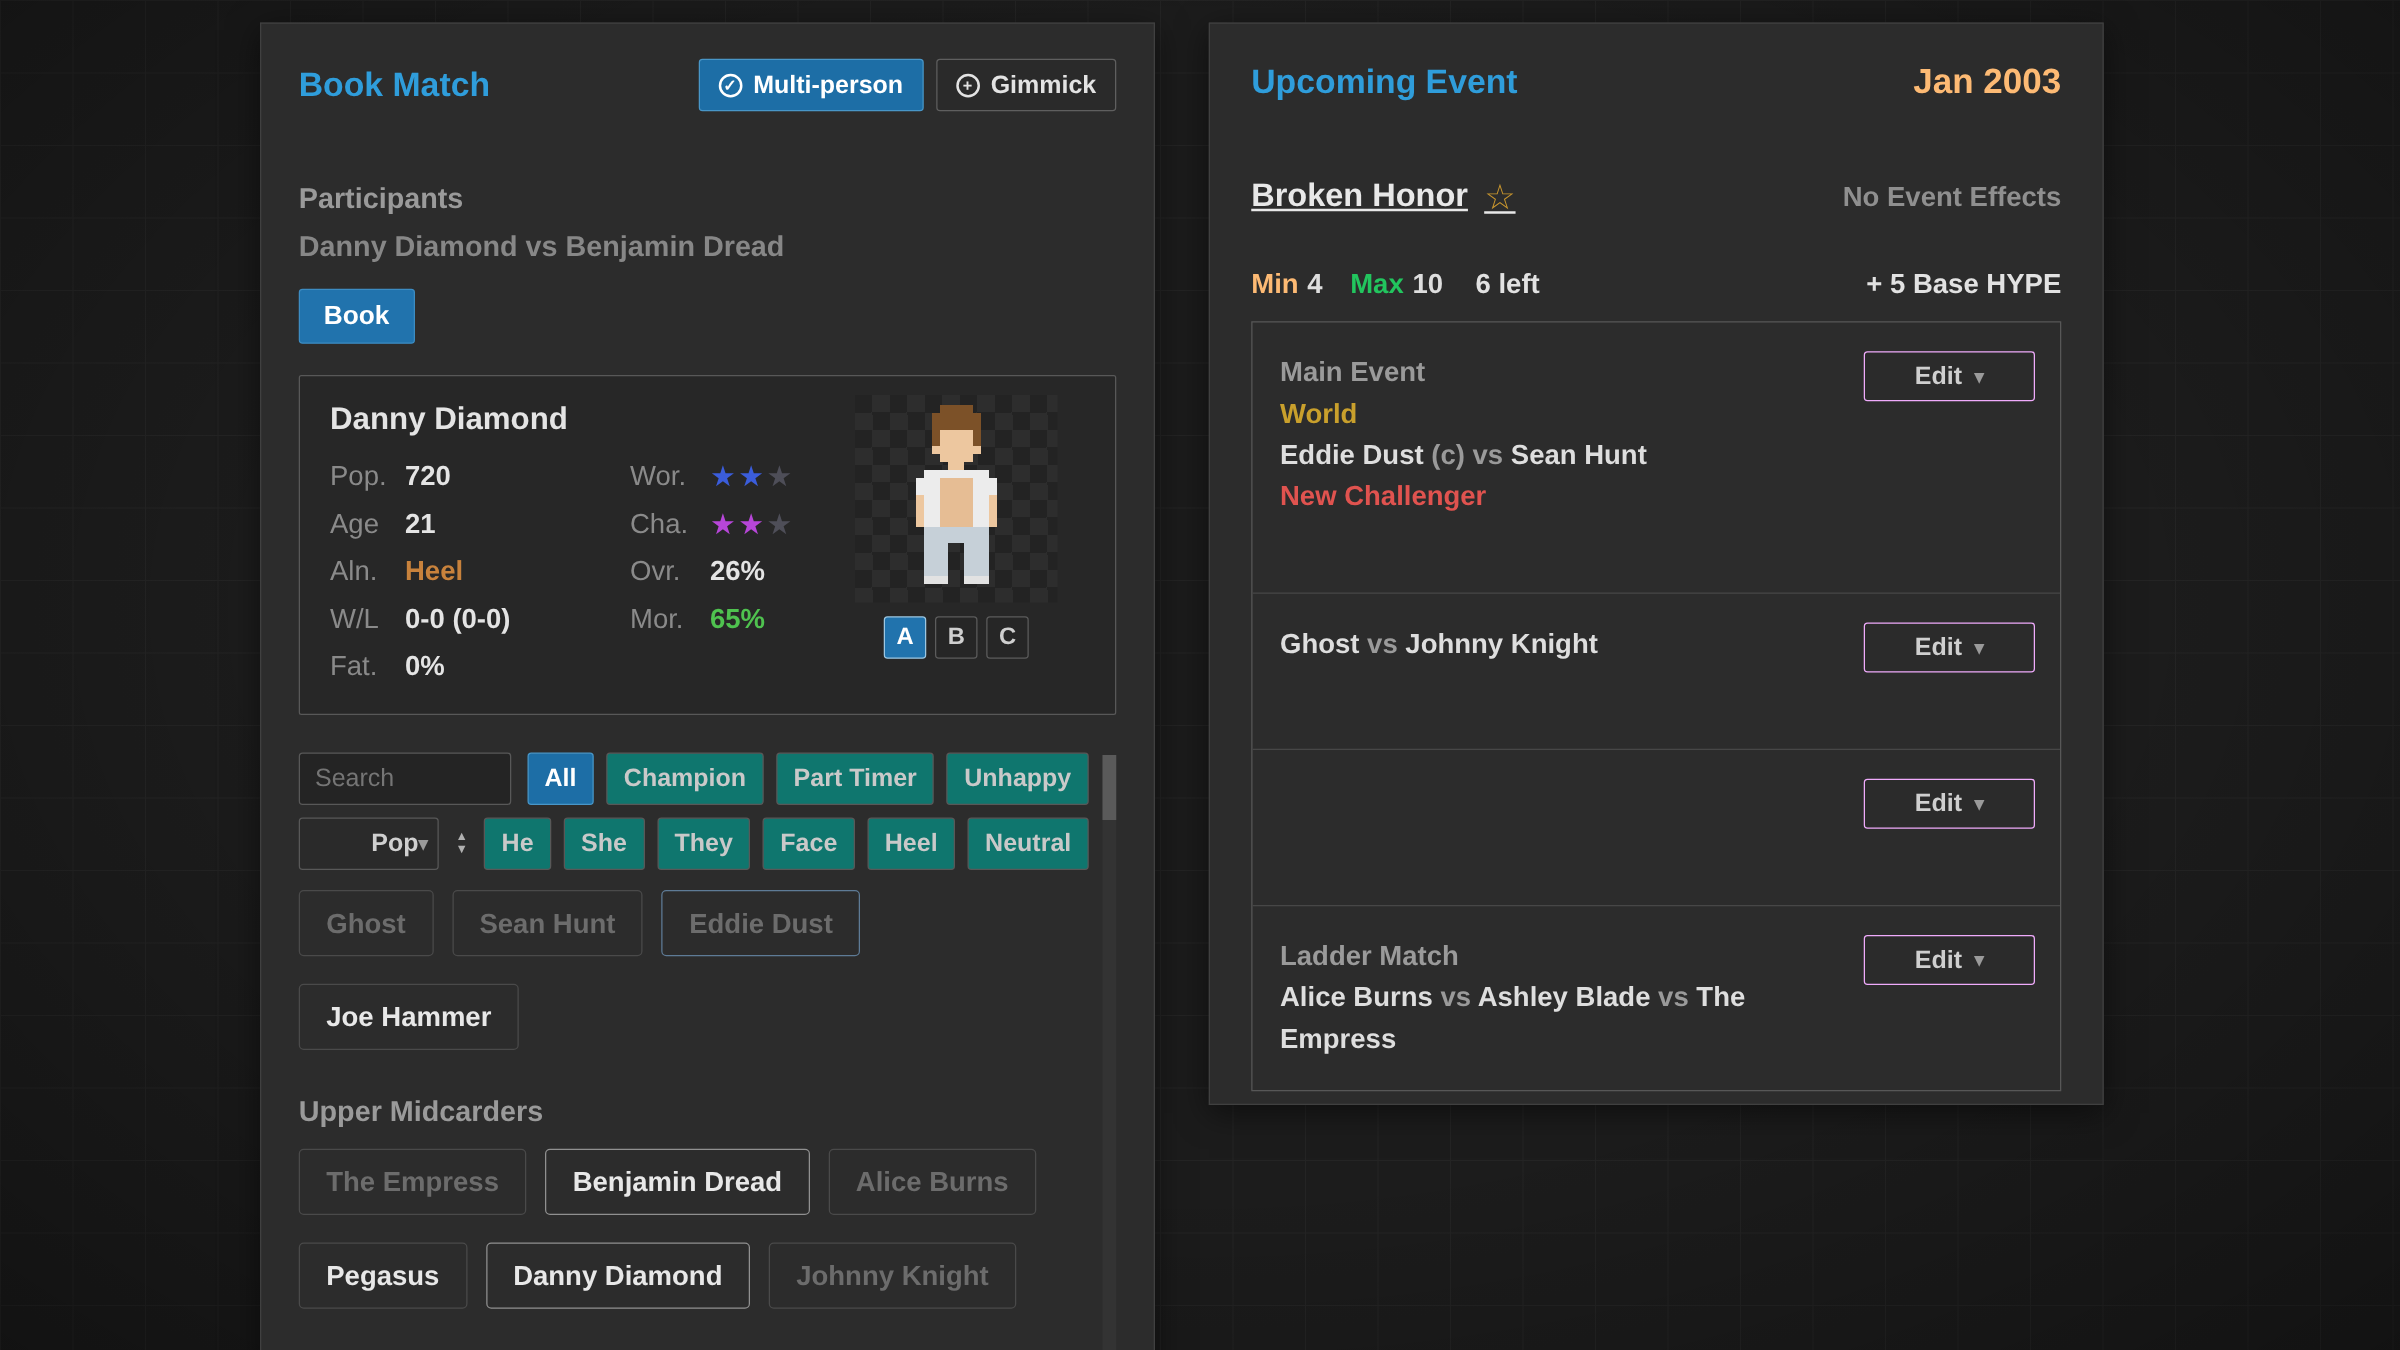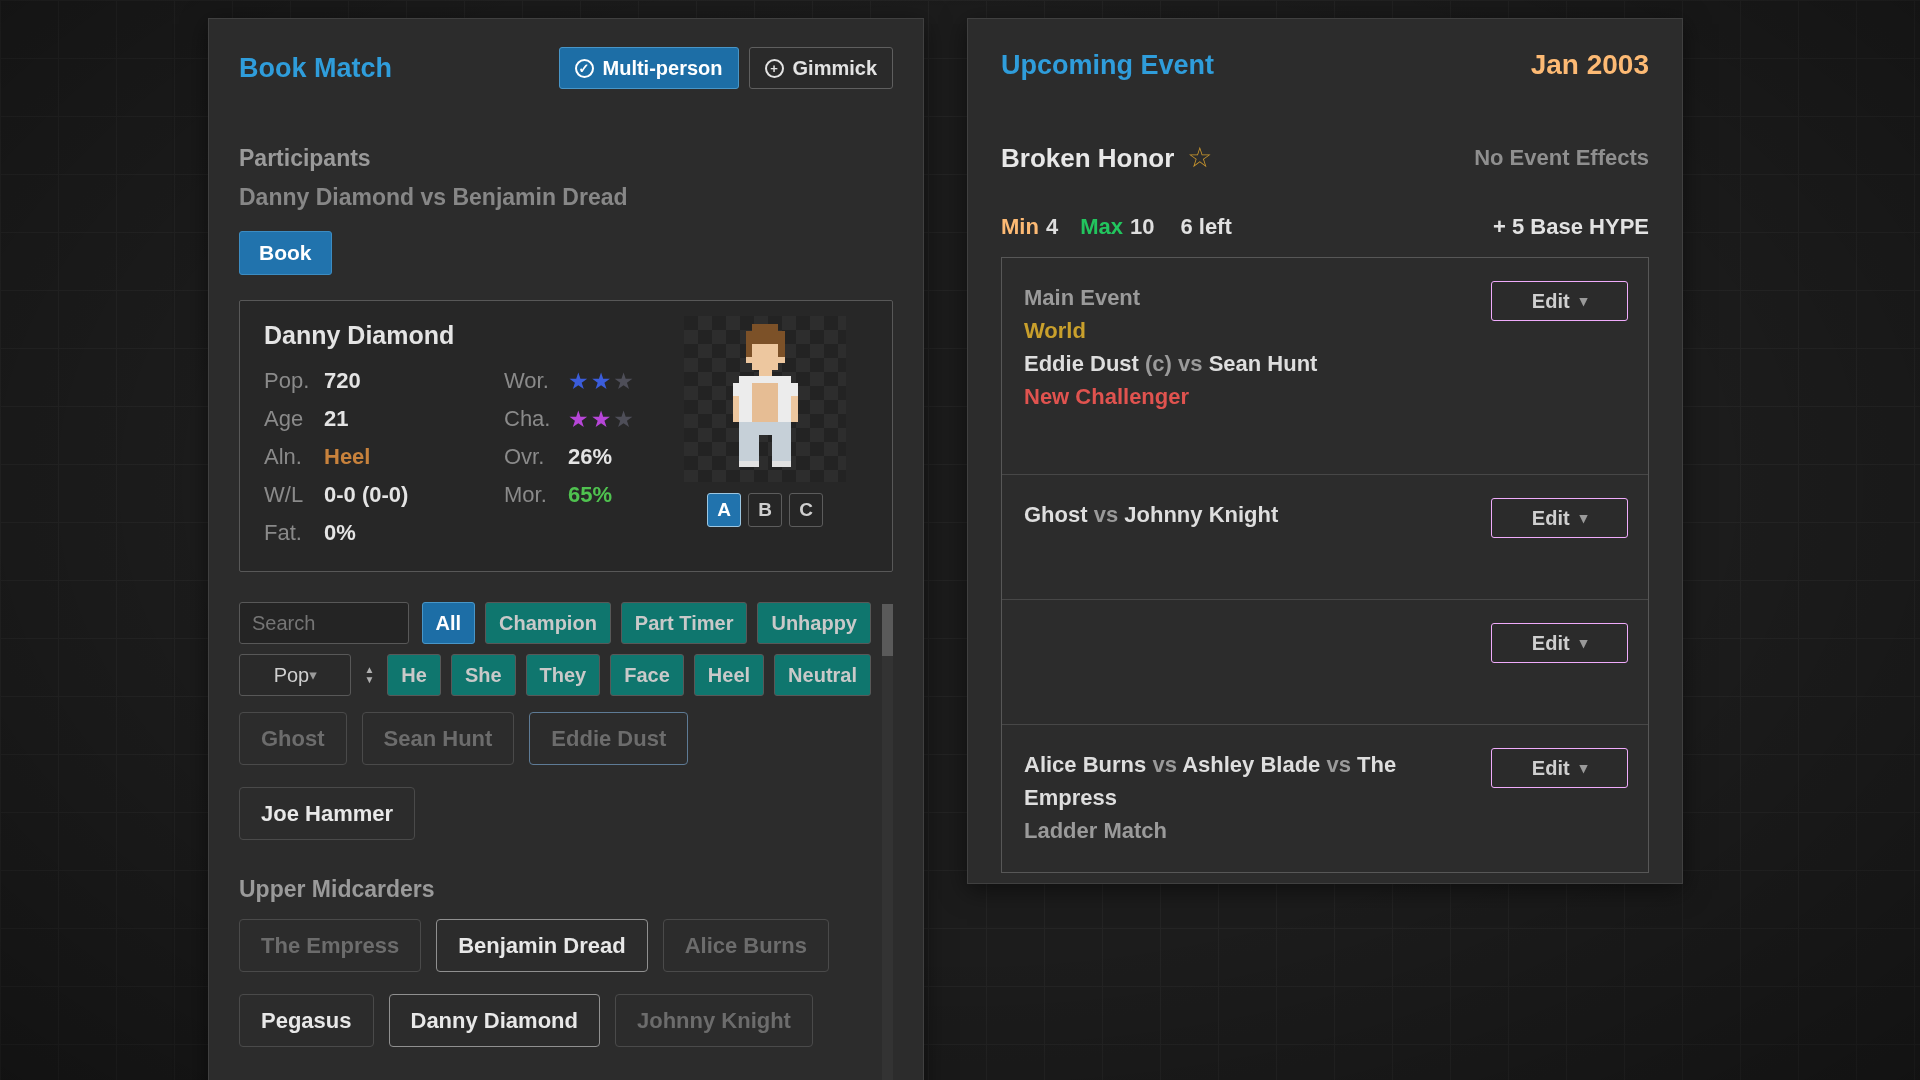--- a/index.html
+++ b/index.html
@@ -97,23 +97,23 @@
   }
   .search-input::placeholder { color:#757575; }
   .fgroup { margin-left:auto; display:flex; gap:10px; }
   .filter-btn {
     height:42px; padding:0 13px;
     background:#0f766e; border:1px solid #585858; border-radius:3px;
     color:#c9c9c9; font-size:20px; font-weight:bold;
   }
   .filter-btn.active { background:#1d6ea6; border-color:#4896c8; color:#fff; }
   .select-box {
-    width:135px; height:42px; display:flex; align-items:center; justify-content:center;
-    padding:0 24px; background:#2a2a2a; border:1px solid #585858; border-radius:3px;
-    color:#cfcfcf; font-size:20px; font-weight:normal; cursor:pointer;
+    width:135px; height:42px; display:flex; align-items:center; justify-content:flex-end;
+    padding:0 8px; background:#2a2a2a; border:1px solid #585858; border-radius:3px;
+    color:#cfcfcf; font-size:20px; font-weight:bold; cursor:pointer;
   }
   .caret { color:#9a9a9a; font-size:15px; }
   .sort-icon {
     display:flex; flex-direction:column; justify-content:center; gap:2px;
     color:#b0b0b0; font-size:10px; line-height:8px; padding:0 3px; cursor:pointer;
   }
 
   .scrollbar { position:absolute; right:0; top:2px; width:11px; height:600px; background:#333333; }
   .scroll-thumb { position:absolute; top:0; left:0; width:100%; height:52px; background:#5a5a5a; }
 
@@ -125,21 +125,21 @@
     background:transparent; border:1px solid #4a4a4a; border-radius:4px; color:#e8e8e8;
   }
   .wrestler-btn.dim { color:#6c6c6c; }
   .wrestler-btn.outlined { border-color:#909090; }
   .wrestler-btn.booked { border-color:#5e7b96; color:#6c6c6c; }
 
   
   .ue-header { display:flex; justify-content:space-between; align-items:baseline; }
   .ue-date { font-size:28px; font-weight:bold; color:#fdba74; }
   .event-row { margin-top:60px; display:flex; justify-content:space-between; align-items:center; }
-  .event-name { font-size:26px; font-weight:bold; color:#e8e8e8; display:flex; align-items:flex-end; gap:13px; }
+  .event-name { font-size:26px; font-weight:bold; color:#e8e8e8; display:flex; align-items:flex-start; gap:13px;text-decoration:underline; }
   .fav-star { color:#c9962e; font-size:28px; font-weight:normal; }
   .effects { font-size:22px; font-weight:bold; color:#8f8f8f; }
 
   .counts-row { margin-top:40px; display:flex; align-items:baseline; font-size:22px; font-weight:bold; }
   .min-lbl { color:#fdba74; }
   .cnt-val { color:#dedede; margin-left:7px; }
   .max-lbl { color:#22c55e; margin-left:22px; }
   .slots   { margin-left:26px; color:#e2e2e2; }
   .hype    { margin-left:auto; color:#e2e2e2; }
 
@@ -392,28 +392,28 @@
 
     <div class="match-item">
       <button class="edit-btn">
         <span>Edit</span>
         <span class="edit-caret">▾</span>
       </button>
     </div>
 
     <div class="match-item">
       <div class="match-info">
+        <div class="match-line note-gray">Ladder Match</div>
         <div class="match-line participants">
           <span>Alice Burns</span>
           <span class="vs">vs</span>
           <span>Ashley Blade</span>
           <span class="vs">vs</span>
           <span>The Empress</span>
         </div>
-        <div class="match-line note-gray">Ladder Match</div>
       </div>
       <button class="edit-btn">
         <span>Edit</span>
         <span class="edit-caret">▾</span>
       </button>
     </div>
 
   </div>
 </div>
 

